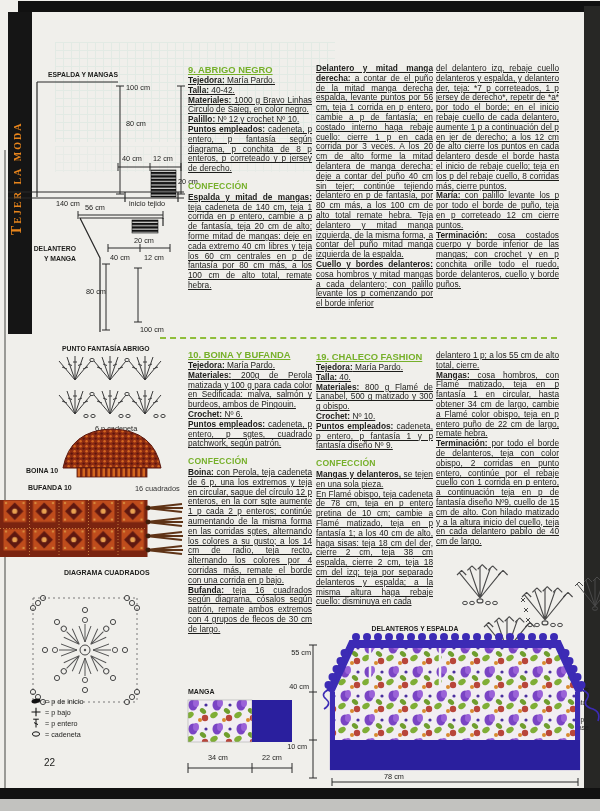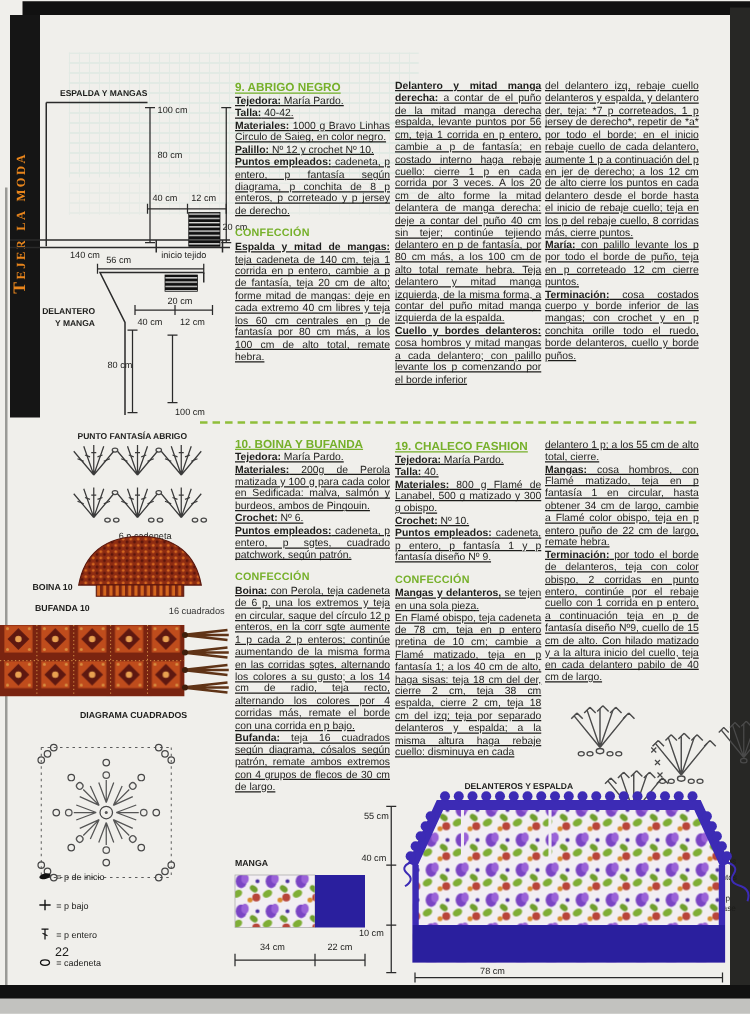--- a/index.html
+++ b/index.html
@@ -18,21 +18,21 @@
   .nlabel{font-size:7.4px;color:#333;}
   .measure{stroke:#2a2a2a;stroke-width:1;fill:none;}
   .outline{stroke:#2a2a2a;stroke-width:1.2;fill:none;}
   .stitch{stroke:#474747;stroke-width:1;fill:none;}
   .grid-ghost{background-image:
      repeating-linear-gradient(#cfe3da 0 1px, transparent 1px 8px),
      repeating-linear-gradient(90deg,#cfe3da 0 1px, transparent 1px 8px);}
   .vtitle{writing-mode:vertical-rl;transform:rotate(180deg);
      font-family:"Liberation Serif",serif;font-weight:bold;font-size:14px;
      letter-spacing:2px;color:#e8851c;font-variant:small-caps;}
-  .legend{display:grid;grid-template-columns:15px auto;row-gap:14px;align-items:start;font-size:7.2px;line-height:9px;}
+  .legend{display:grid;grid-template-columns:15px auto;row-gap:2px;align-items:start;font-size:7.2px;line-height:9px;}
   .legend2{display:grid;grid-template-columns:14px auto;row-gap:2px;align-items:start;font-size:6.6px;line-height:7.8px;}
   .legend svg,.legend2 svg{display:block;margin-top:-1px;}
 </style>
 </head>
 <body>
 
 <div class="page">
 
   <svg width="0" height="0" style="position:absolute" aria-hidden="true">
     <defs>

